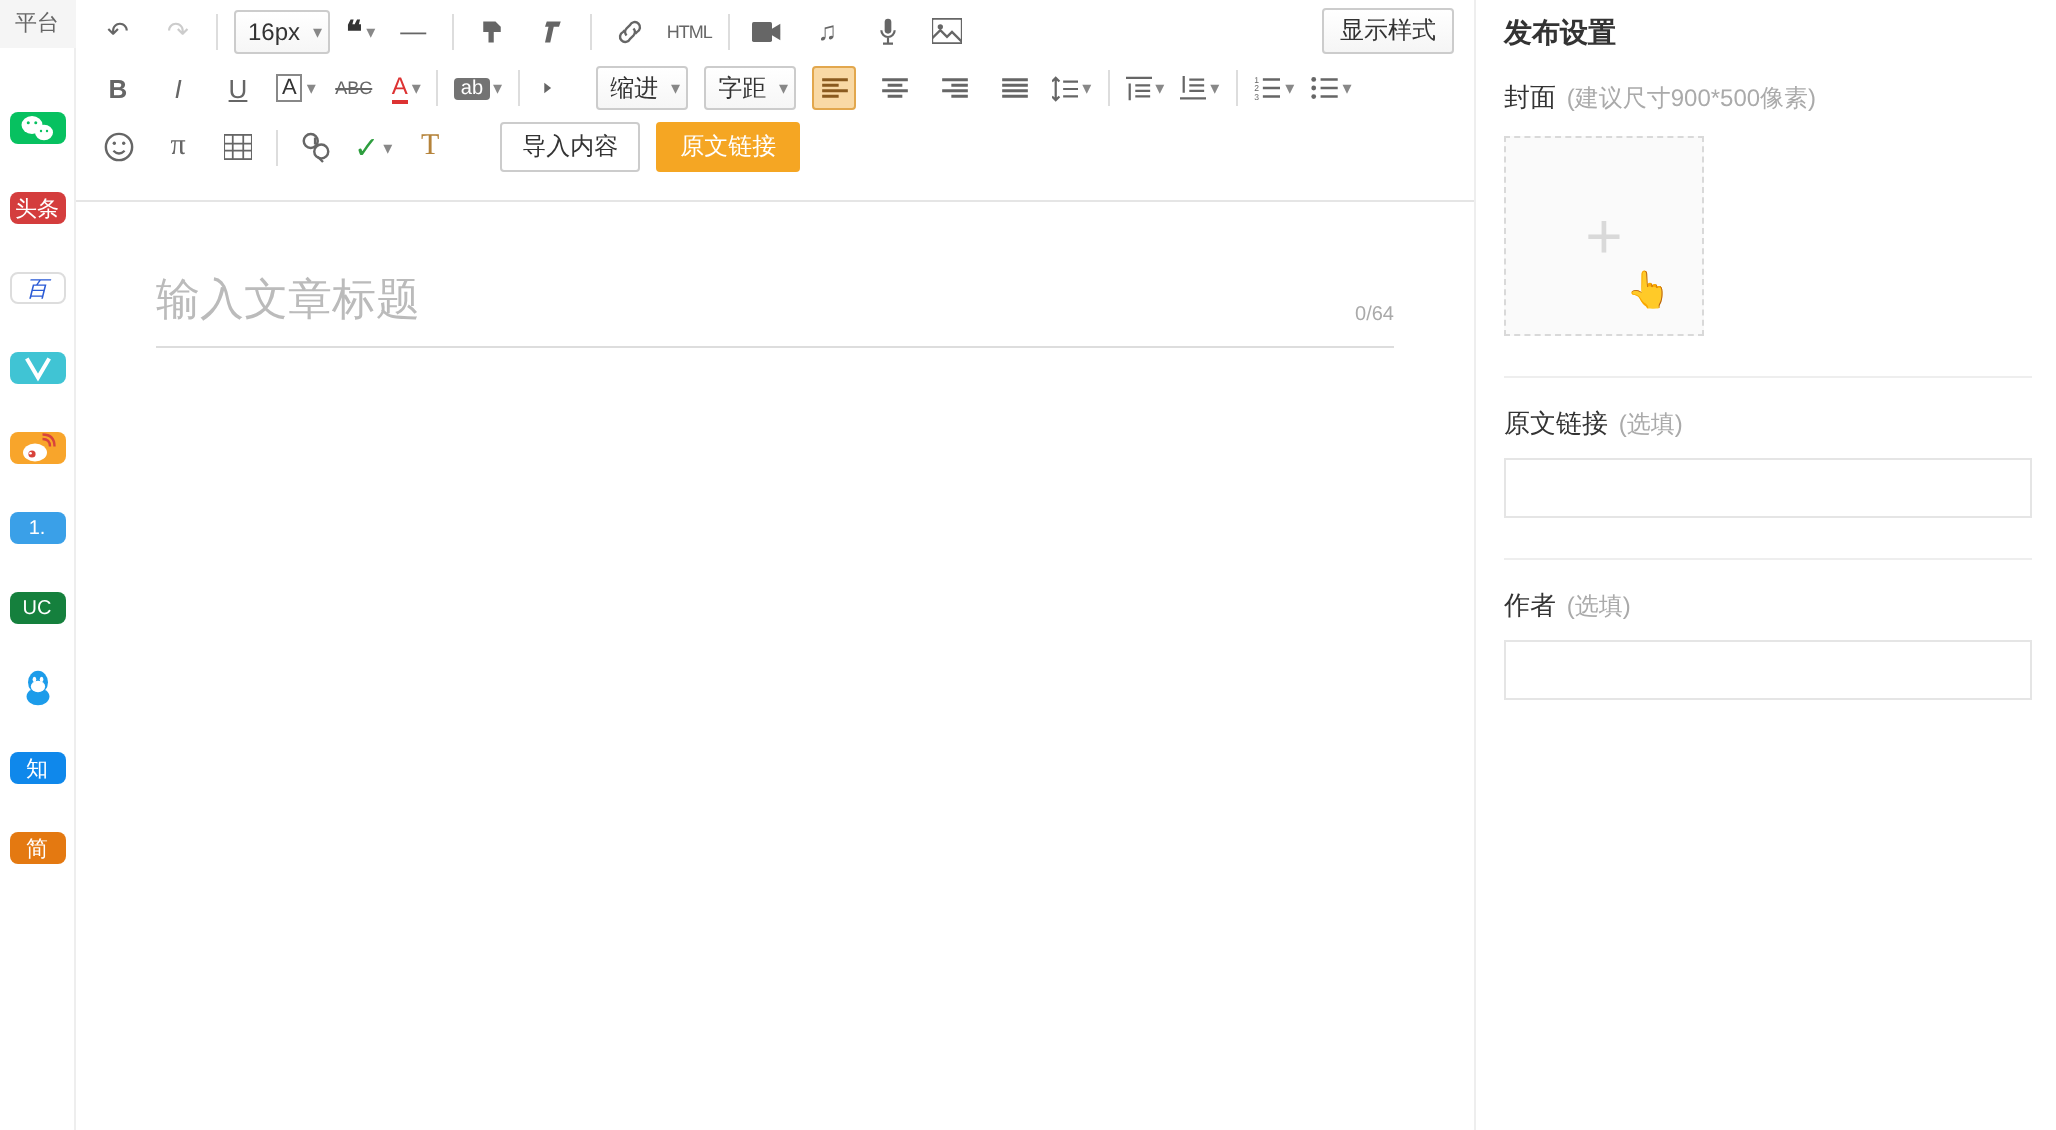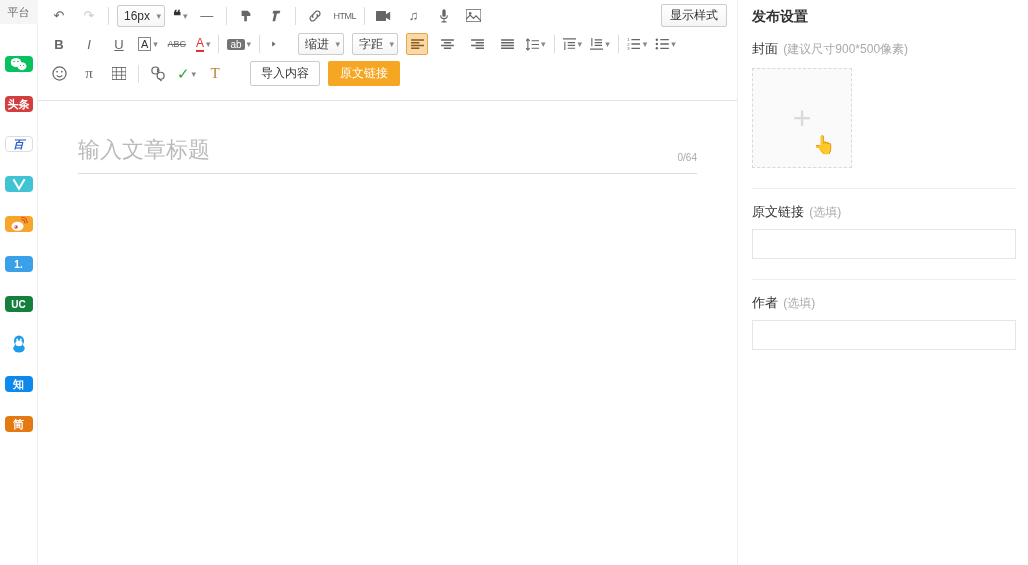--- a/index.html
+++ b/index.html
@@ -1,20 +1,20 @@
 <!DOCTYPE html>
 <html><head>
 <meta charset="utf-8">
 <style>
   * { box-sizing: border-box; margin: 0; padding: 0; }
   body { font-family: "Microsoft YaHei", Arial, sans-serif; font-size: 12px; color: #333; background: #fff; width: 1028px; height: 565px; overflow: hidden; position: relative; }
 
   .left-sidebar { position: absolute; left: 0; top: 0; width: 38px; height: 565px; background: #fff; display: flex; flex-direction: column; align-items: center; border-right: 1px solid #eee; }
   .platform-label { width: 38px; height: 24px; background: #f5f5f5; color: #666; font-size: 11px; text-align: center; line-height: 24px; margin-bottom: 20px; }
-  .side-icon { width: 28px; height: 16px; margin: 12px 0; border-radius: 4px; display: flex; align-items: center; justify-content: center; font-size: 11px; font-weight: bold; color: #fff; }
+  .side-icon { width: 28px; height: 16px; margin: 12px 0; border-radius: 4px; display: flex; align-items: center; justify-content: center; font-size: 11px; font-weight: normal; color: #fff; }
   .ic-wechat { background: #07c160; }
   .ic-toutiao { background: #d43d3d; }
   .ic-baidu { background: #fff; border:1px solid #ddd; color:#2b5bd6; font-family:serif; font-style:italic; }
   .ic-maya { background: #40c4d4; }
   .ic-weibo { background: #f8a52b; }
   .ic-yidian { background: #3aa0e8; font-size:10px; }
   .ic-uc { background: #15803d; font-size:10px; }
   .ic-qq { background: #fff; }
   .ic-zhihu { background: #0f88eb; font-family: serif; }
   .ic-jian { background: #e47911; }

